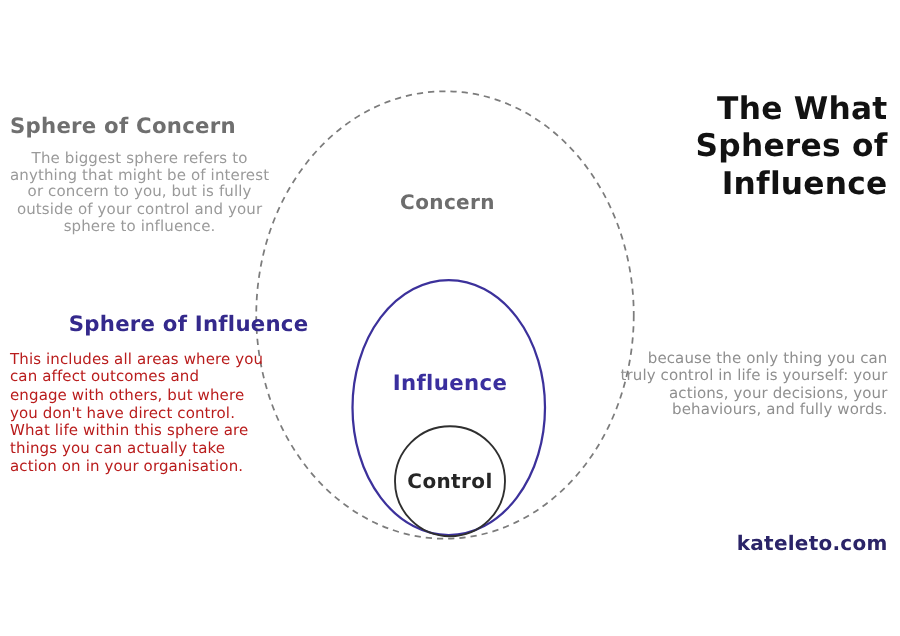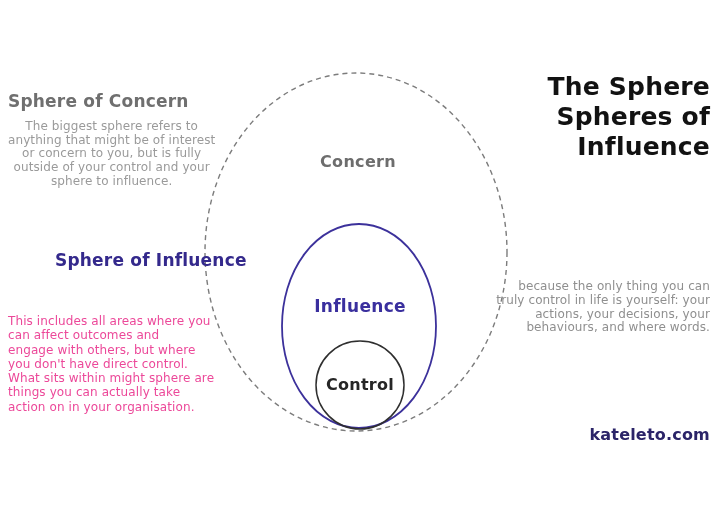--- a/index.html
+++ b/index.html
@@ -23,21 +23,21 @@
     letter-spacing: 0.2px;
     white-space: nowrap;
   }
   .heading.gray   { color: #6f6f6f; }
   .heading.indigo { color: #34298c; }
   .heading.dark   { color: #1d1d1d; font-size: 16px; }
 
   .bodytext { font-size: 12px; letter-spacing: 0.1px; }
   .bodytext .line { white-space: nowrap; }
   .bodytext.gray   { color: #9a9a9a; line-height: 13.7px; text-align: center; }
-  .bodytext.purple { color: #ec4899; line-height: 14.3px; margin-top: 34px; }
+  .bodytext.purple { color: #b91c1c; line-height: 14.3px; }
   .bodytext.right  { text-align: right; color: #8f8f8f; line-height: 13.8px; }
 
   .concern-heading   { left: 8px; top: 91px;  }
   .concern-body      { left: 8px; top: 120px; }
   .influence-heading { left: 8px; top: 250px; margin-left: 47px; }
   .influence-body    { left: 8px; top: 280px; }
 
   
   .main-title {
     right: 10px; top: 72px;
@@ -92,33 +92,33 @@
     <div class="line">outside of your control and your</div>
     <div class="line">sphere to influence.</div>
   </div>
 
   <div class="abs heading indigo influence-heading">Sphere of Influence</div>
   <div class="abs bodytext purple influence-body">
     <div class="line">This includes all areas where you</div>
     <div class="line">can affect outcomes and</div>
     <div class="line">engage with others, but where</div>
     <div class="line">you don't have direct control.</div>
-    <div class="line">What sits within might sphere are</div>
+    <div class="line">What life within this sphere are</div>
     <div class="line">things you can actually take</div>
     <div class="line">action on in your organisation.</div>
   </div>
 
   <div class="abs main-title">
-    <div class="line">The Sphere</div>
+    <div class="line">The What</div>
     <div class="line">Spheres of</div>
     <div class="line">Influence</div>
   </div>
 
   <div class="abs bodytext right control-body">
     <div class="line">because the only thing you can</div>
     <div class="line">truly control in life is yourself: your</div>
     <div class="line">actions, your decisions, your</div>
-    <div class="line">behaviours, and where words.</div>
+    <div class="line">behaviours, and fully words.</div>
   </div>
 
   <div class="abs website">kateleto.com</div>
 
 </div>
 
 </body></html>

